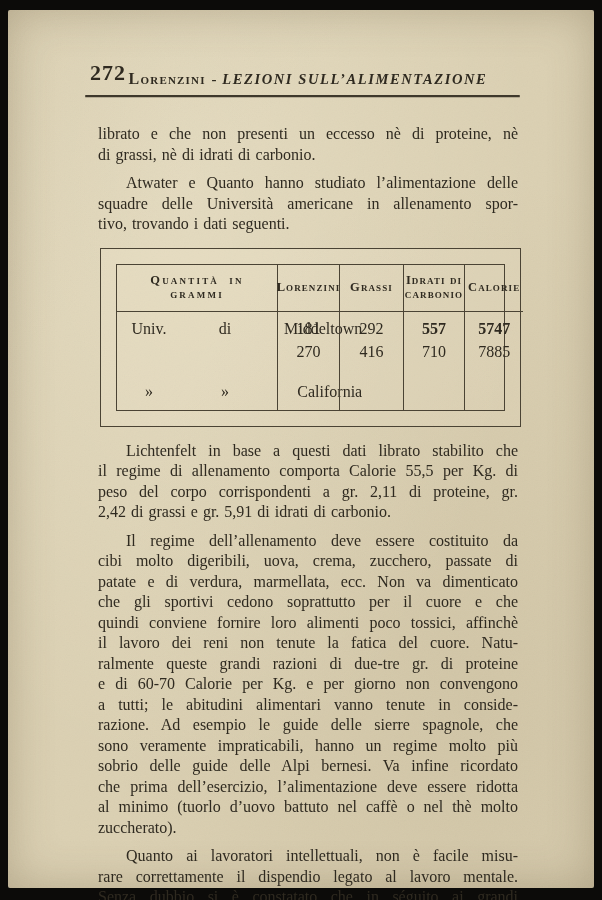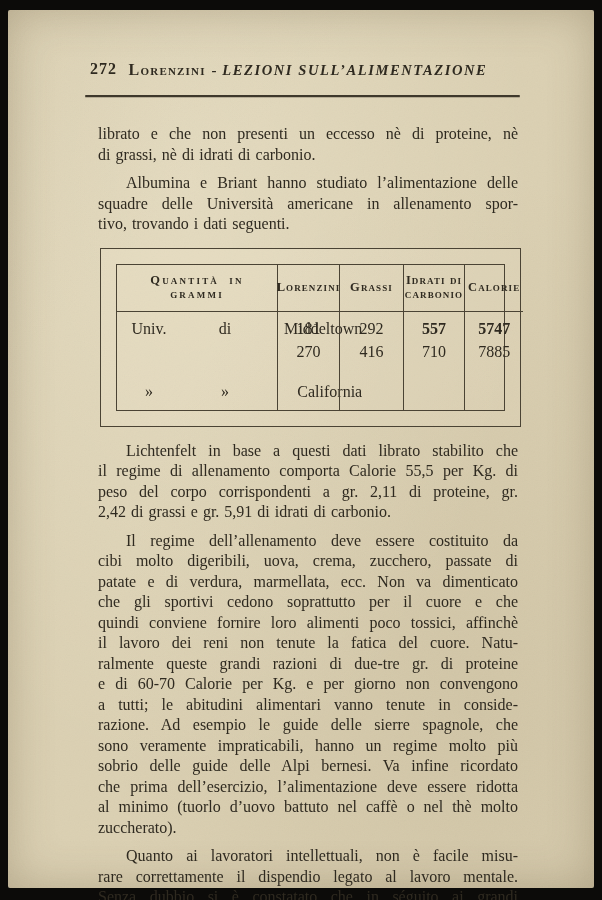--- a/index.html
+++ b/index.html
@@ -24,24 +24,24 @@
   }
   .grain { position: absolute; left: 0; top: 0; width: 100%; height: 100%; opacity: 0.055; pointer-events: none; }
 
   
   .pagehead {
     position: absolute; left: 82px; top: 50px; width: 436px;
     height: 22px; white-space: nowrap;
   }
   .pnum {
     position: absolute; left: 0; top: 0;
-    font-size: 16px; font-weight: 700; letter-spacing: 1px;
+    font-size: 22px; font-weight: 700; letter-spacing: 1px;
   }
   .ptitle {
-    position: absolute; left: 0; right: 0; top: 1px; text-align: center;
+    position: absolute; left: 0; right: 0; top: 10px; text-align: center;
   }
   .author {
     font-variant: small-caps; font-weight: 600;
     font-size: 16px; letter-spacing: 1.2px;
   }
   .sep { font-size: 15px; font-weight: 600; padding: 0 2px; }
   .btitle {
     font-style: italic; font-weight: 700;
     font-size: 14.5px; letter-spacing: 1.6px;
   }
@@ -128,21 +128,21 @@
     <div class="rule"></div>
 
     <div class="textcol">
 
       <div class="para">
         <div class="line">librato e che non presenti un eccesso nè di proteine, nè</div>
         <div class="line lastline">di grassi, nè di idrati di carbonio.</div>
       </div>
 
       <div class="para">
-        <div class="line indent">Albumina e Briant hanno studiato l’alimentazione delle</div>
+        <div class="line indent">Atwater e Quanto hanno studiato l’alimentazione delle</div>
         <div class="line">squadre delle Università americane in allenamento spor-</div>
         <div class="line lastline">tivo, trovando i dati seguenti.</div>
       </div>
 
       <div class="tblwrap">
         <div class="tbl">
           <div class="th c0">Quantità in grammi</div>
           <div class="th">Lorenzini</div>
           <div class="th">Grassi</div>
           <div class="th">Idrati di carbonio</div>

